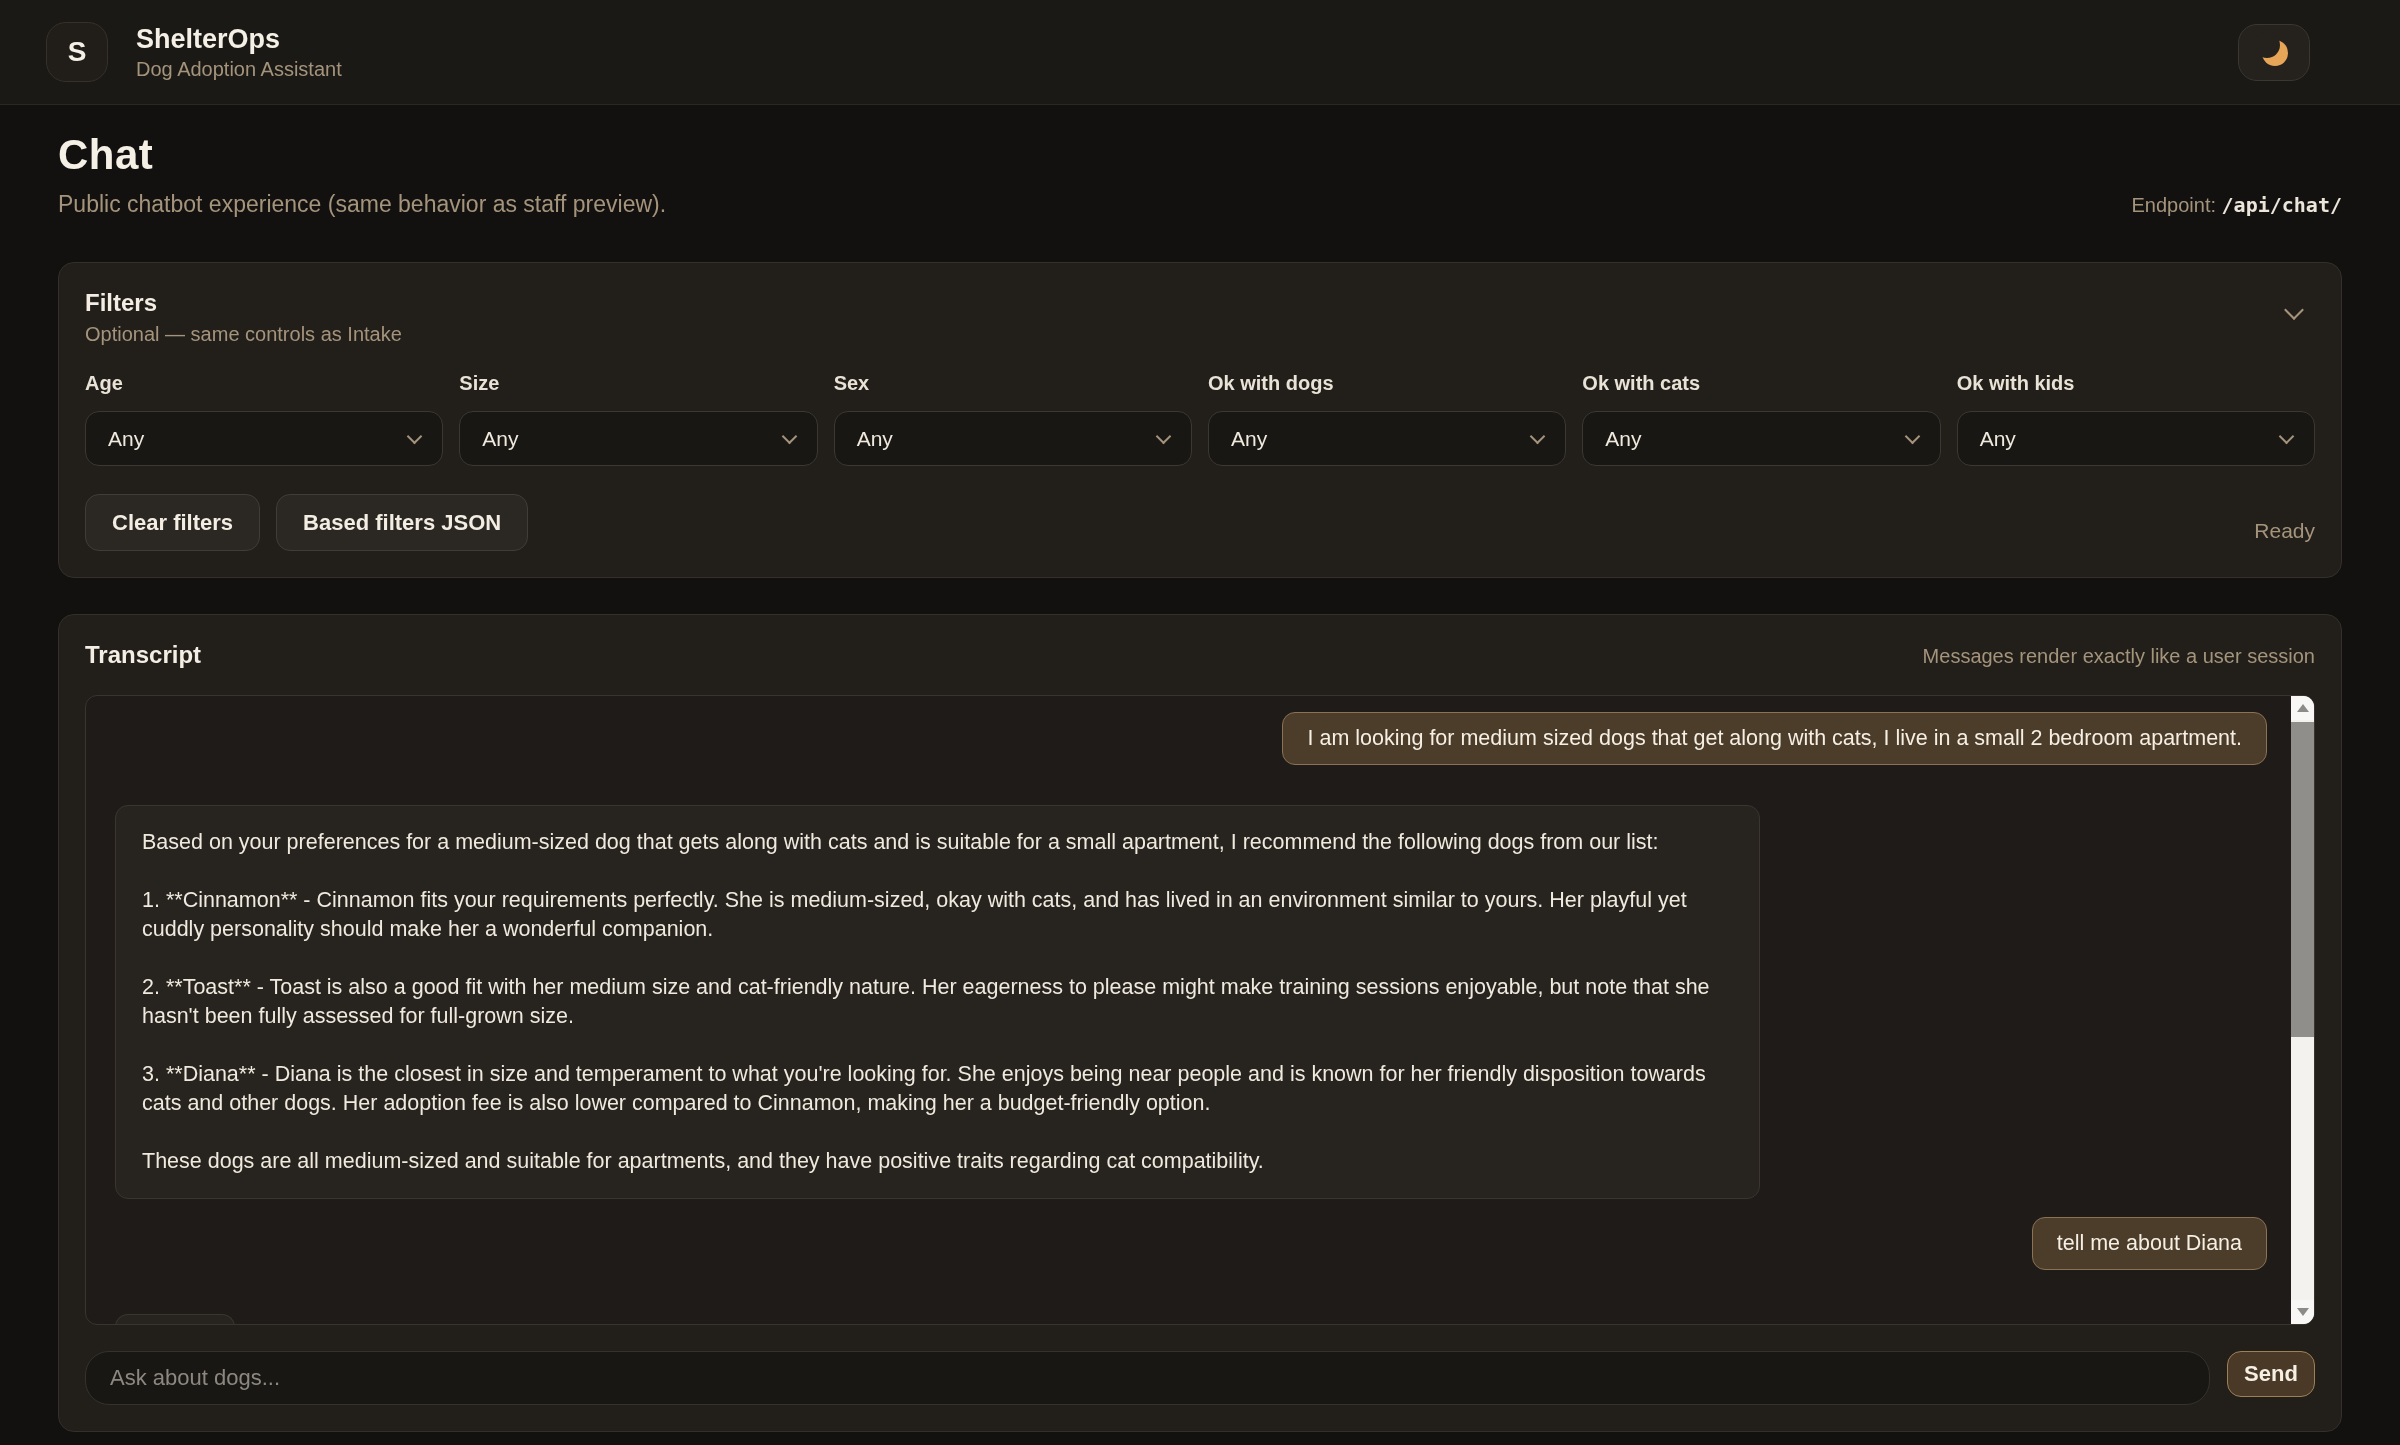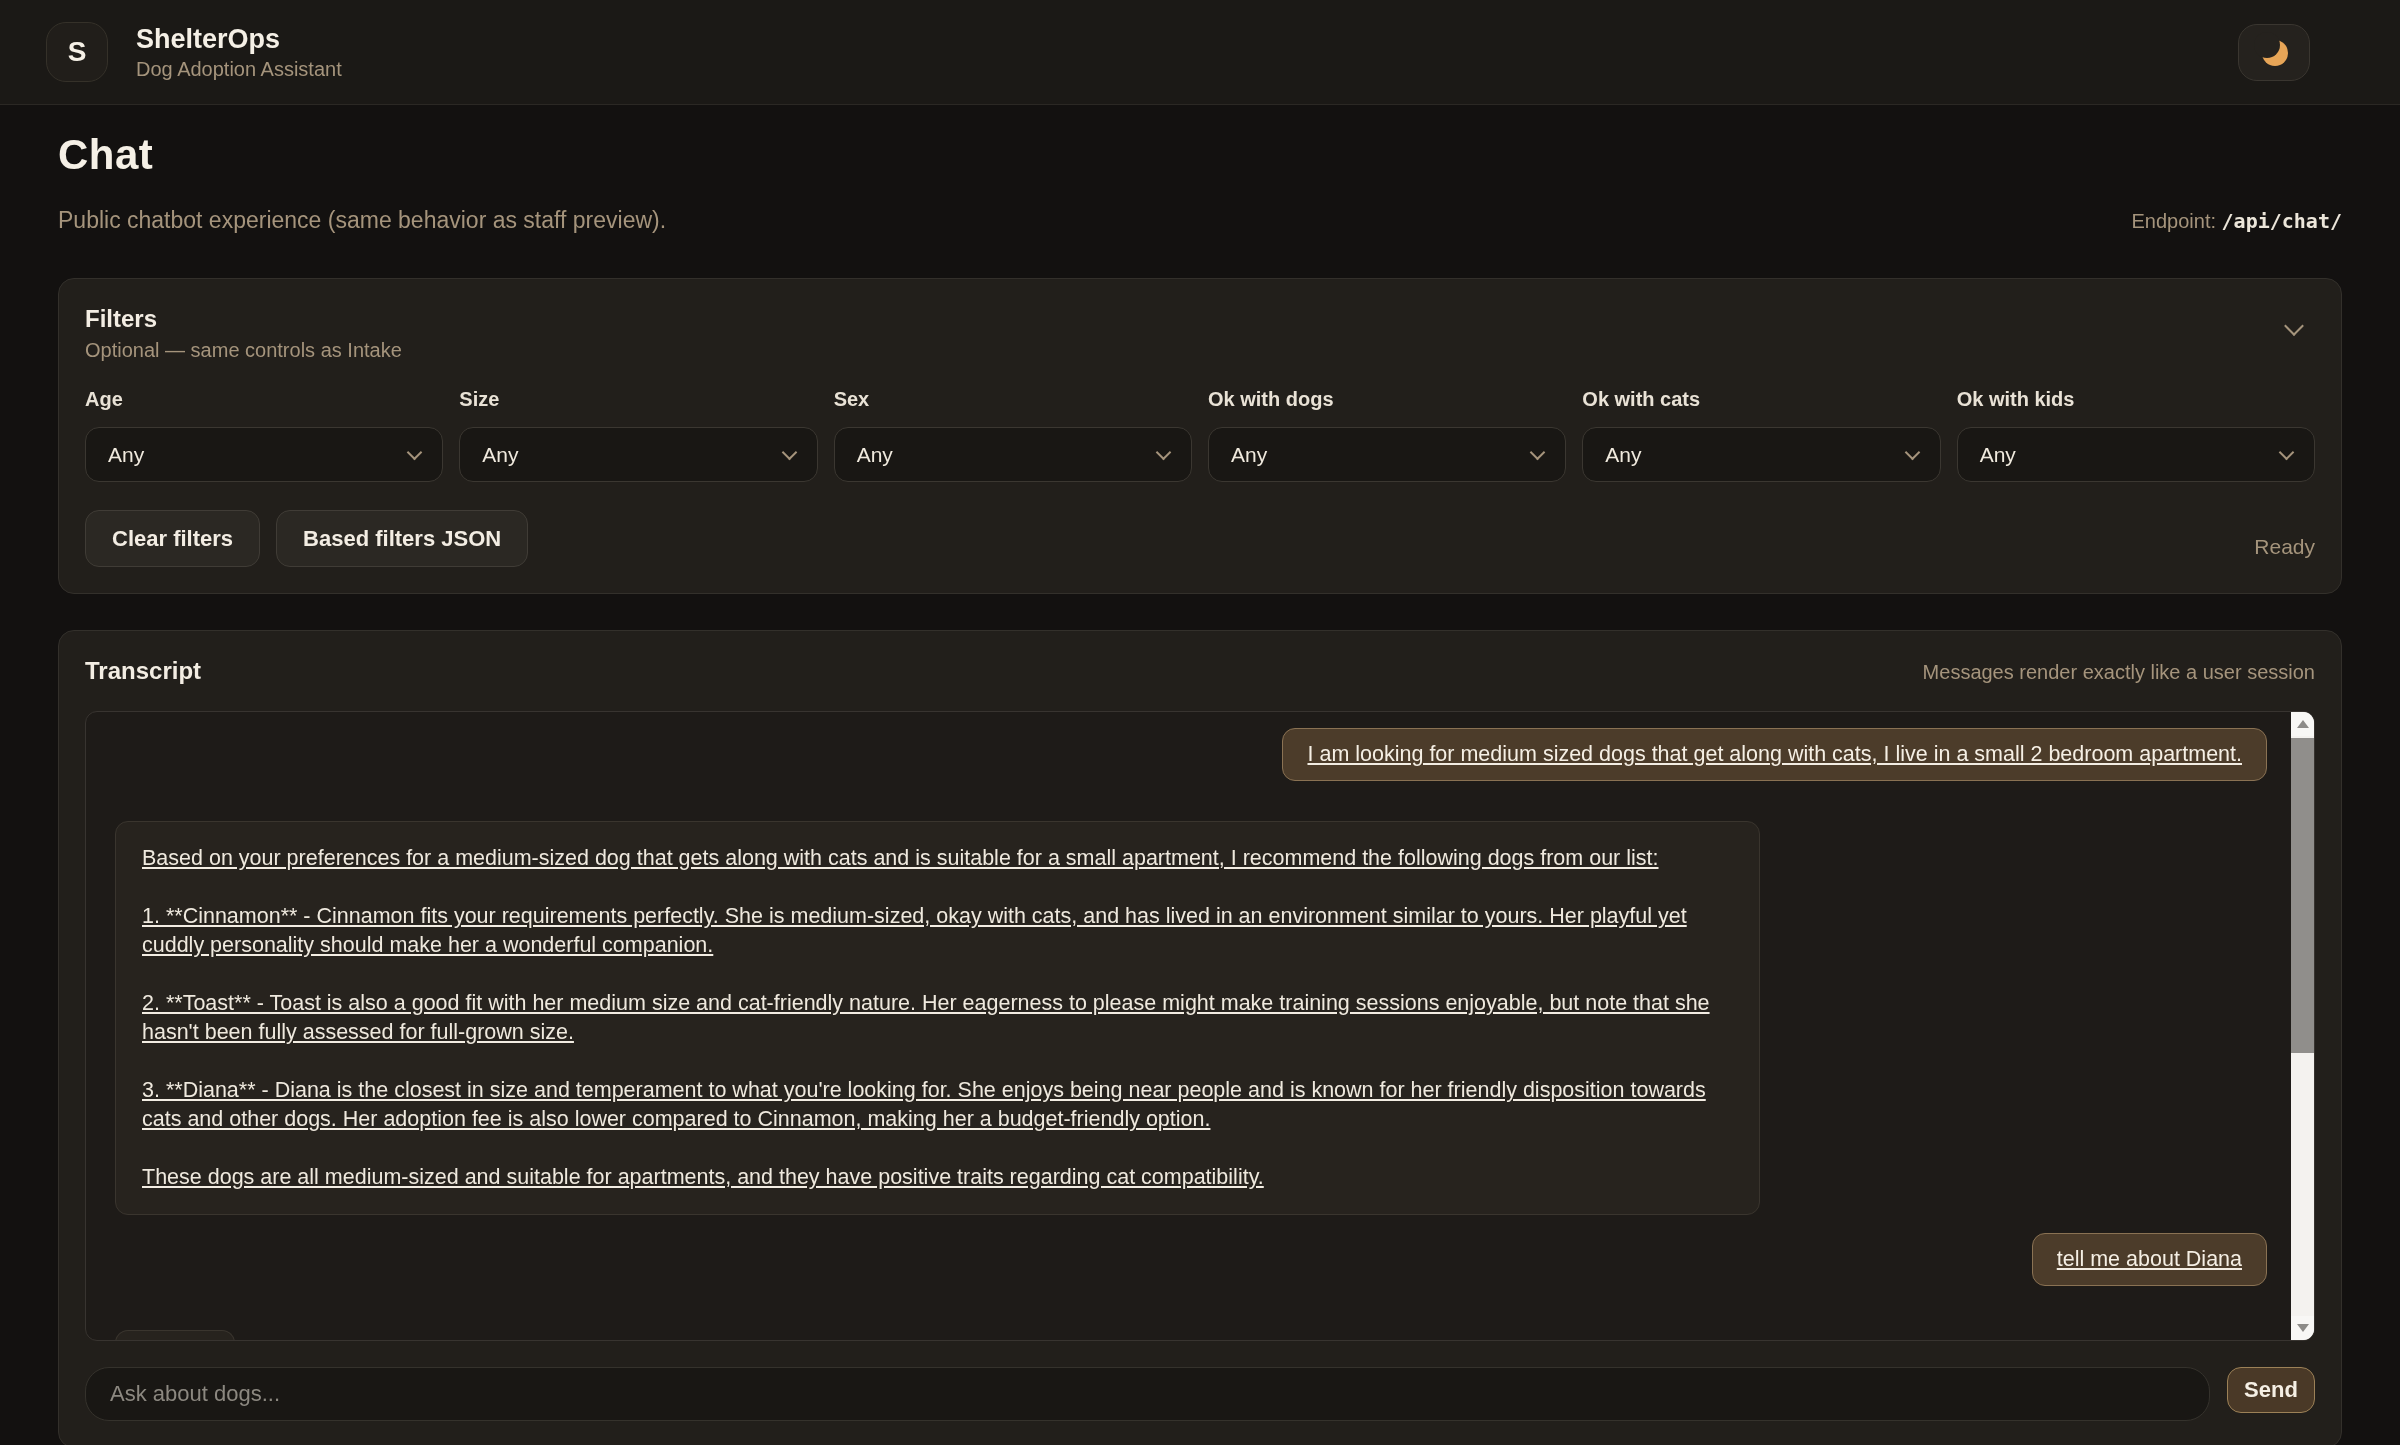--- a/index.html
+++ b/index.html
@@ -28,21 +28,21 @@
     border:1px solid #3a3630; display:flex; align-items:center; justify-content:center;
     cursor:pointer; position:relative;
   }
   .moon { position:relative; width:34px; height:34px; }
   .moon .m1 { position:absolute; left:5px; top:5px; width:26px; height:26px; border-radius:50%; background:#e7a557; }
   .moon .m2 { position:absolute; left:-3px; top:-3px; width:26px; height:26px; border-radius:50%; background:#25221e; }
 
   
   .main { padding:26px 58px 0 58px; }
   .page-title { font-size:42px; font-weight:bold; color:#f5f0e6; letter-spacing:0.5px; }
-  .subtitle-row { display:flex; justify-content:space-between; align-items:baseline; margin-top:28px; }
+  .subtitle-row { display:flex; justify-content:space-between; align-items:baseline; margin-top:12px; }
   .page-sub { font-size:23px; color:#a5947c; }
   .endpoint { font-size:20px; color:#a5947c; }
   .endpoint .mono { font-family:"DejaVu Sans Mono", monospace; color:#ece6da; font-weight:bold; font-size:20px; }
 
   
   .card {
     background:#221f1b; border:1px solid #33302b; border-radius:16px;
     padding:26px; margin-top:44px;
   }
   .card-head { display:flex; justify-content:space-between; align-items:flex-start; }
@@ -72,21 +72,20 @@
   }
   .ready { flex:1; text-align:right; font-size:21px; color:#a5947c; padding-bottom:8px; }
 
   
   .transcript-card { margin-top:36px; padding-bottom:26px; }
   .note { font-size:20px; color:#a5947c; margin-top:4px; }
   .viewport {
     position:relative; margin-top:26px; height:630px;
     background:#1e1b18; border:1px solid #383430; border-radius:12px;
     overflow:hidden;
-    text-decoration:underline;
   }
   .messages { padding:16px 47px 0 29px; display:flex; flex-direction:column; }
   .bubble-user {
     align-self:flex-end; background:#4c3c2a; border:1px solid #8a7253; border-radius:13px;
     padding:13px 24px; font-size:21.5px; color:#f5efe4; max-width:85%;
   }
   .bubble-assistant {
     align-self:flex-start; background:#27231e; border:1px solid #3a352e; border-radius:13px;
     padding:22px 26px; font-size:21.5px; color:#efe9de; line-height:29px;
     max-width:1645px; margin-top:40px;

